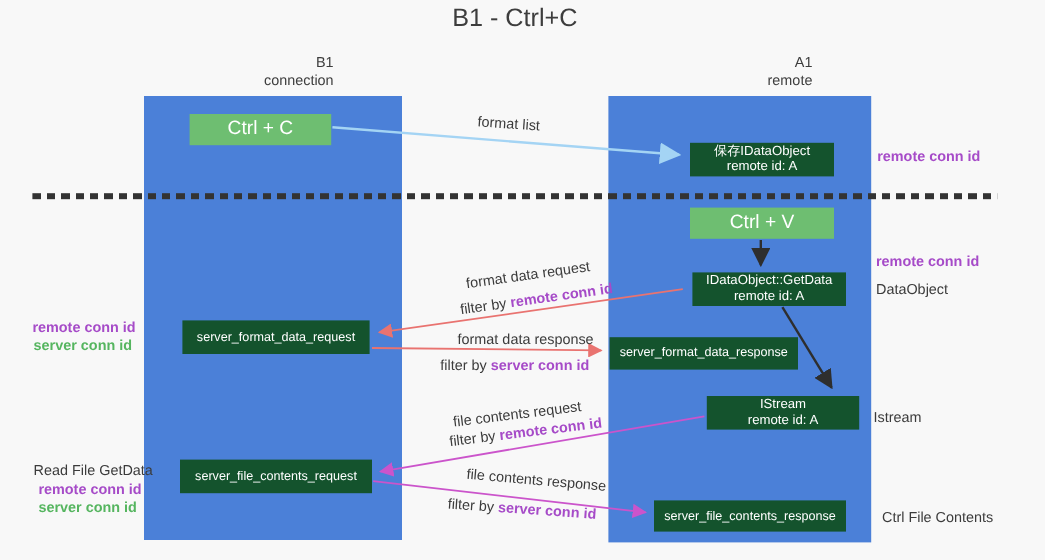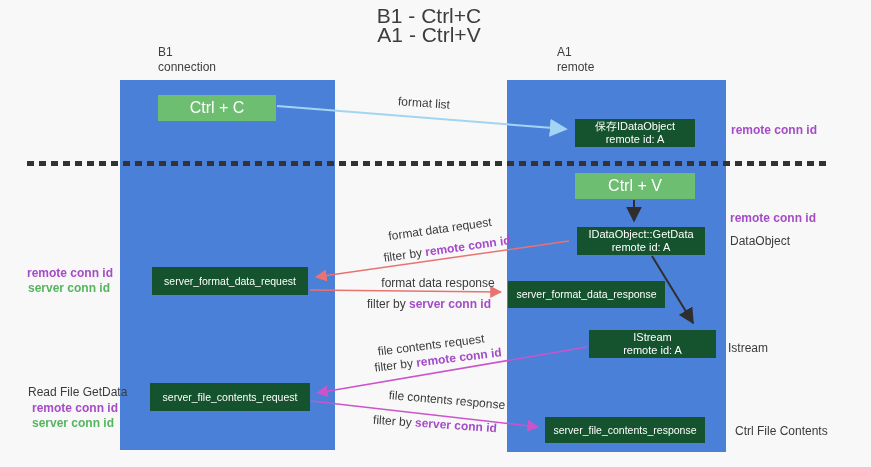--- a/index.html
+++ b/index.html
@@ -9,21 +9,21 @@
     background:#f8f8f8;
     overflow:hidden;
   }
   .canvas { position:relative; width:871px; height:467px; background:#f8f8f8; }
 
   .title {
     position:absolute; left:329px; top:6px; width:200px;
     text-align:center; font-size:21px; line-height:19px; color:#3d3d3d;
   }
   .lane-header {
-    position:absolute; width:120px; text-align:left;
+    position:absolute; width:120px; text-align:right;
     font-size:12px; line-height:15px; color:#3d3d3d;
   }
   .lane { position:absolute; background:#4b80d8; }
 
   .node {
     position:absolute; display:flex; flex-direction:column;
     align-items:center; justify-content:center;
     color:#ffffff; text-align:center; white-space:nowrap;
   }
   .node.green { background:#6ebe71; font-size:16px; }
@@ -46,21 +46,20 @@
 
   svg.arrows { position:absolute; left:0; top:0; pointer-events:none; }
 </style>
 </head>
 <body>
 
 <div class="canvas">
 
   <div class="title">
     <div>B1 - Ctrl+C</div>
-    <div>A1 - Ctrl+V</div>
   </div>
 
   <div class="lane-header" style="left:158px; top:45px;">
     <div>B1</div>
     <div>connection</div>
   </div>
   <div class="lane-header" style="left:557px; top:45px;">
     <div>A1</div>
     <div>remote</div>
   </div>

